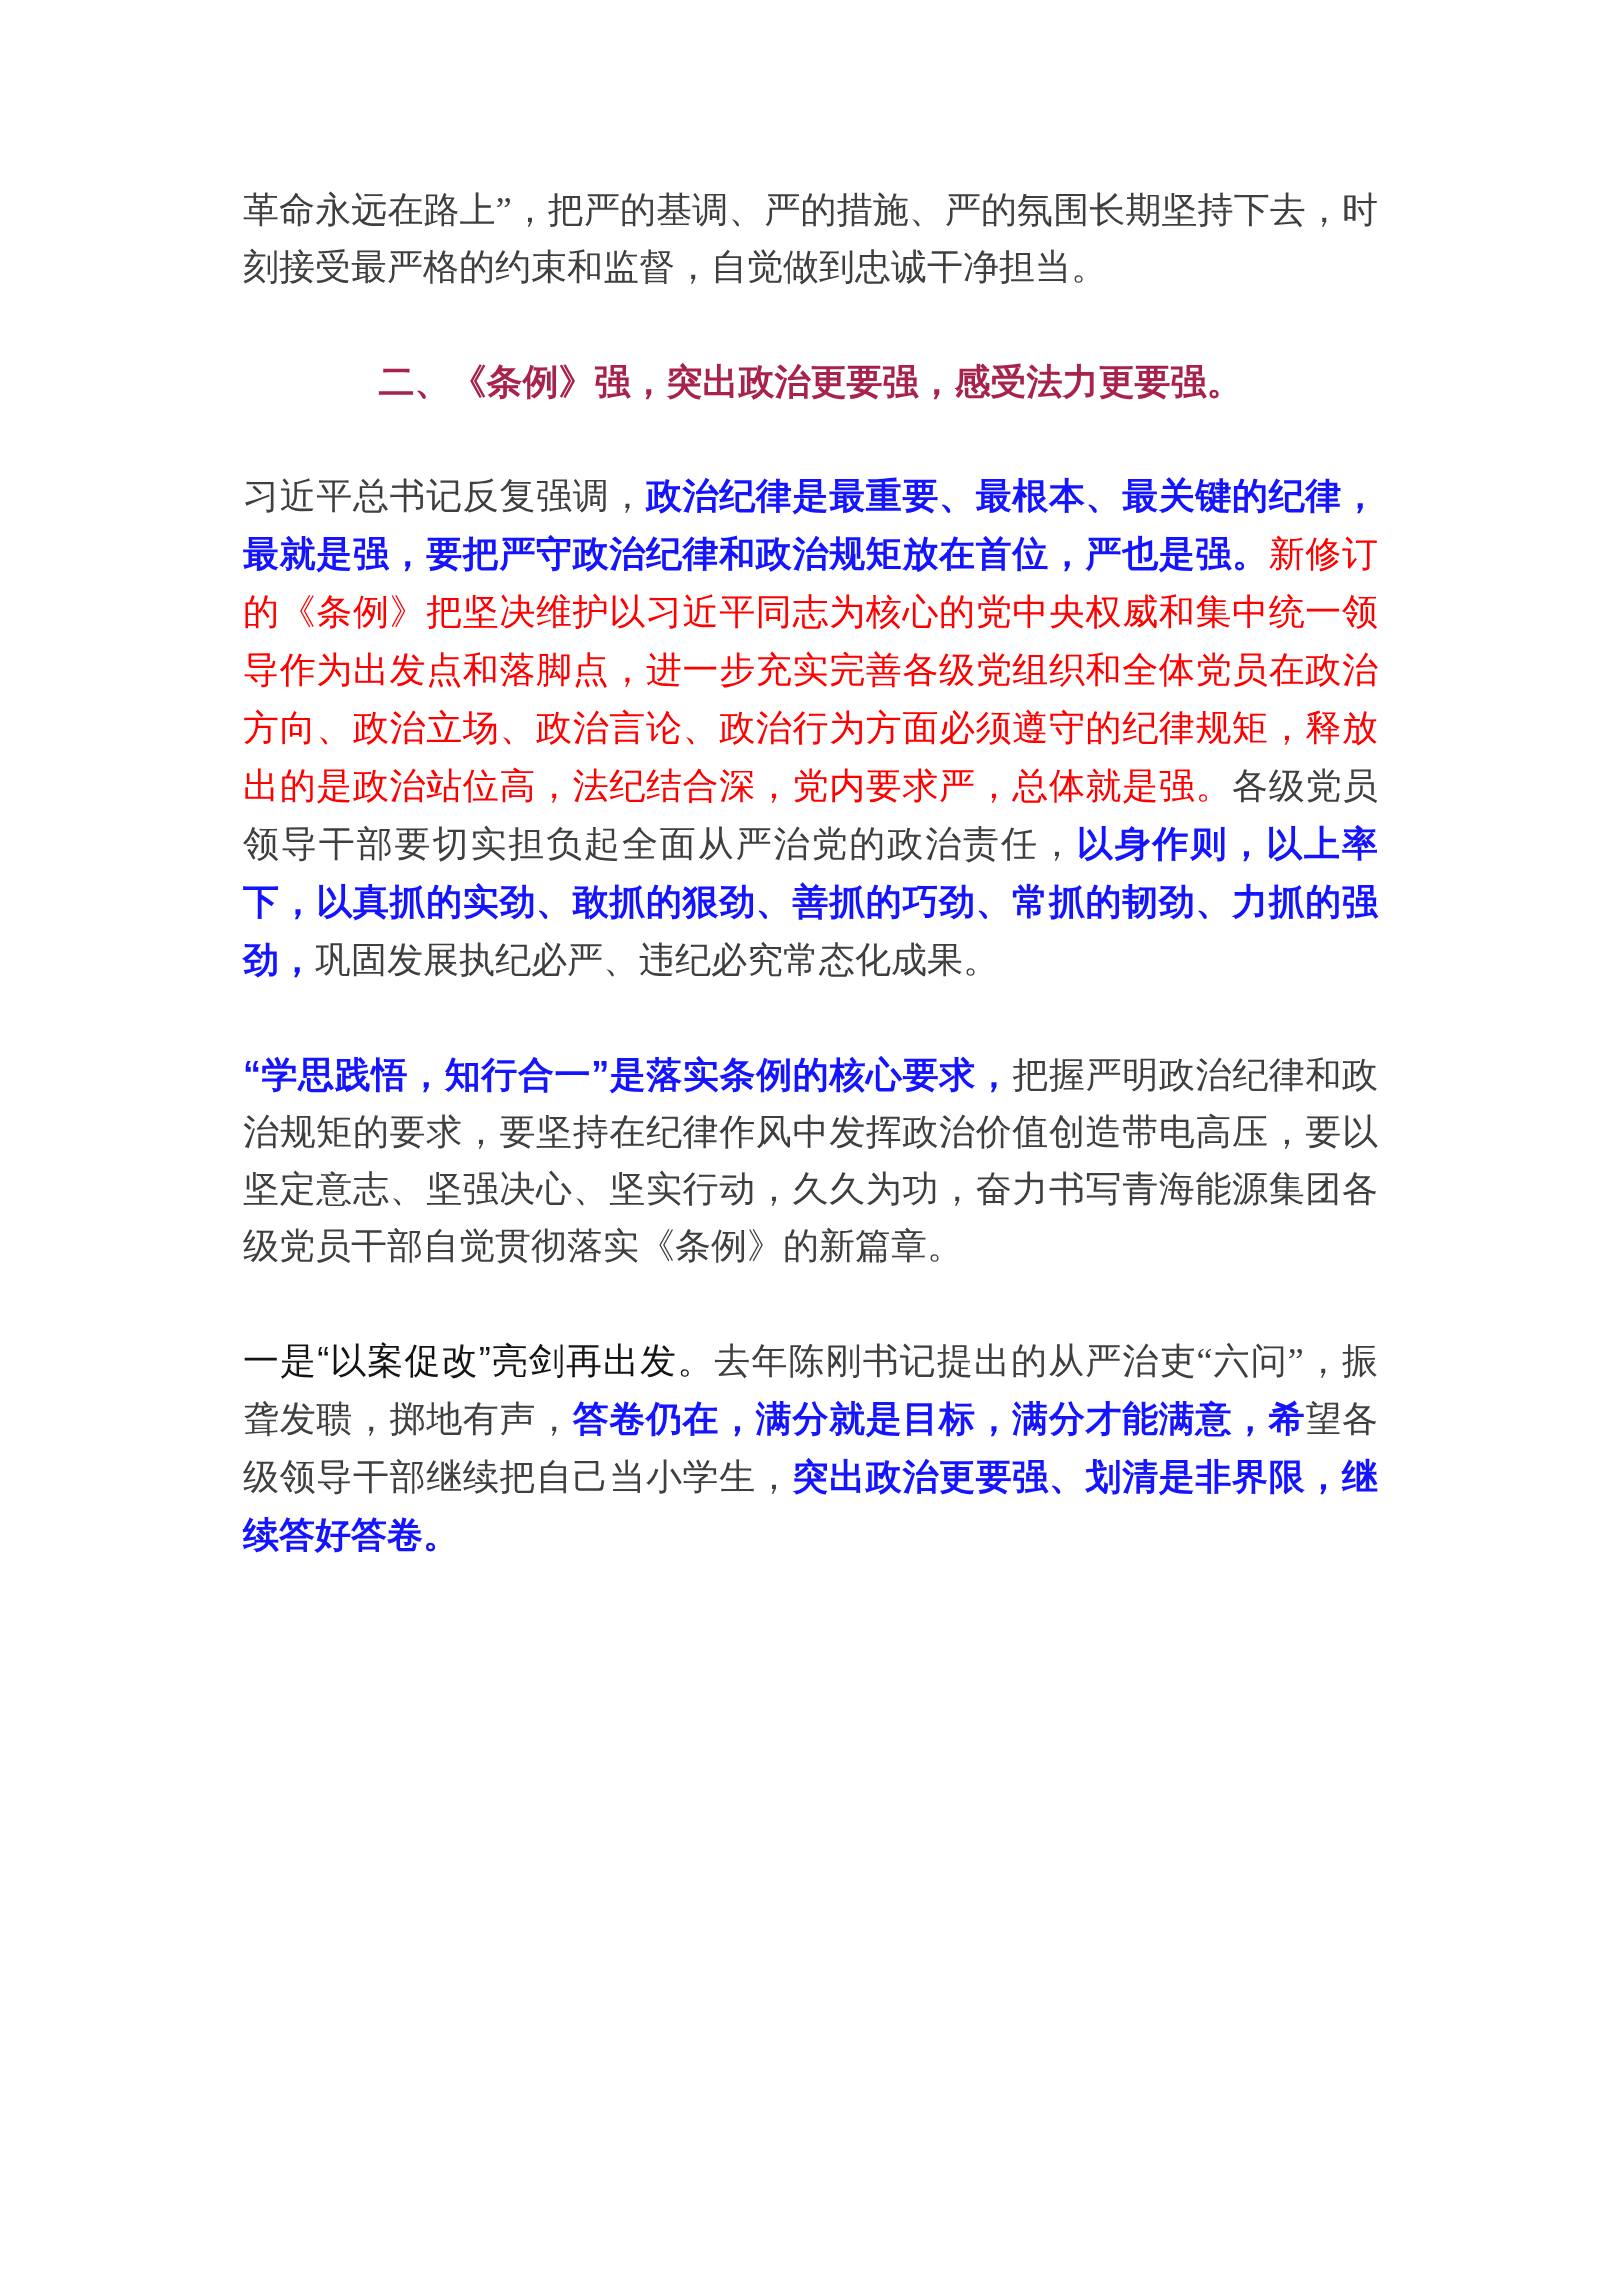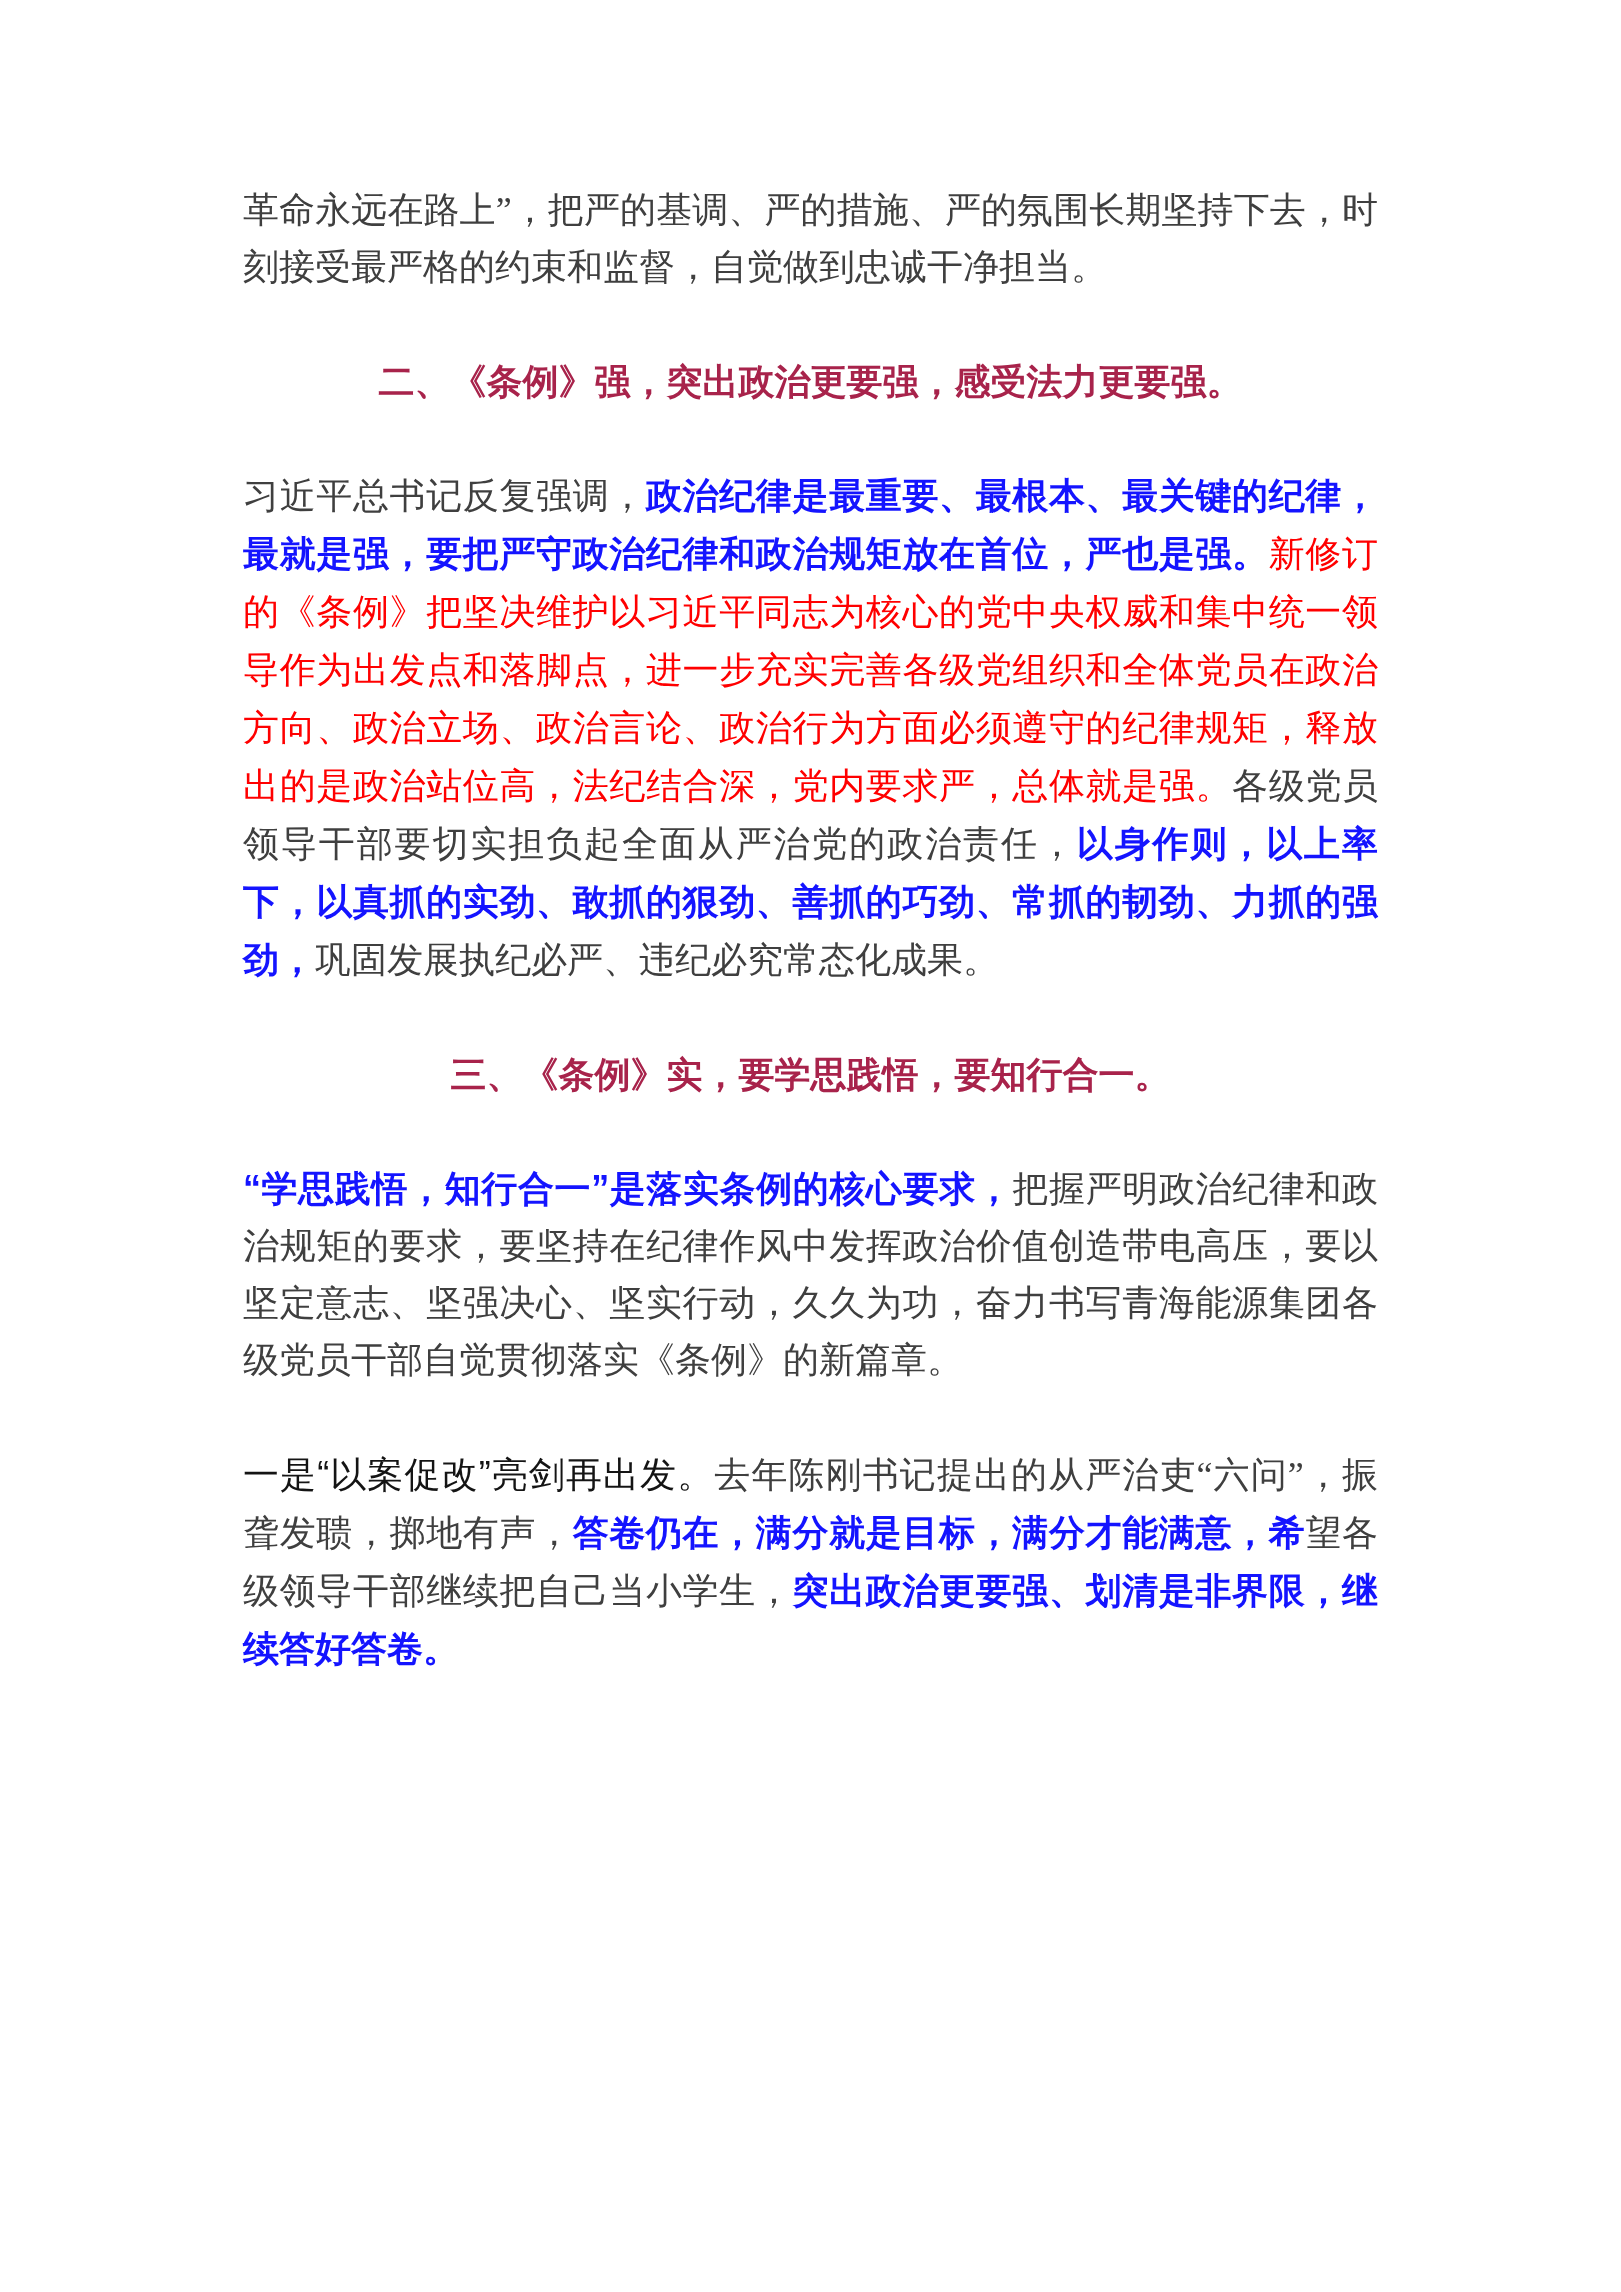--- a/index.html
+++ b/index.html
@@ -59,19 +59,18 @@
   }
 </style>
 </head>
 <body>
 
 <div class="page">
   <div class="content">
       <p class="paragraph"><span class="run regular">革命永远在路上”，把严的基调、严的措施、严的氛围长期坚持下去，时刻接受最严格的约束和监督，自觉做到忠诚干净担当。</span></p>
       <h2 class="heading"><span class="run heading">二、《条例》强，突出政治更要强，感受法力更要强。</span></h2>
       <p class="paragraph"><span class="run regular">习近平总书记反复强调，</span><span class="run blue">政治纪律是最重要、最根本、最关键的纪律，最就是强，要把严守政治纪律和政治规矩放在首位，严也是强。</span><span class="run red">新修订的《条例》把坚决维护以习近平同志为核心的党中央权威和集中统一领导作为出发点和落脚点，进一步充实完善各级党组织和全体党员在政治方向、政治立场、政治言论、政治行为方面必须遵守的纪律规矩，释放出的是政治站位高，法纪结合深，党内要求严，总体就是强。</span><span class="run regular">各级党员领导干部要切实担负起全面从严治党的政治责任，</span><span class="run blue">以身作则，以上率下，以真抓的实劲、敢抓的狠劲、善抓的巧劲、常抓的韧劲、力抓的强劲，</span><span class="run regular">巩固发展执纪必严、违纪必究常态化成果。</span></p>
-      <h2 class="heading"><span class="run heading">三、《条例》实，要学思践悟，要知行合一。</span></h2>
       <p class="paragraph"><span class="run blue">“学思践悟，知行合一”是落实条例的核心要求，</span><span class="run regular">把握严明政治纪律和政治规矩的要求，要坚持在纪律作风中发挥政治价值创造带电高压，要以坚定意志、坚强决心、坚实行动，久久为功，奋力书写青海能源集团各级党员干部自觉贯彻落实《条例》的新篇章。</span></p>
       <p class="paragraph"><span class="run bold">一是“以案促改”亮剑再出发。</span><span class="run regular">去年陈刚书记提出的从严治吏“六问”，振聋发聩，掷地有声，</span><span class="run blue">答卷仍在，满分就是目标，满分才能满意，希</span><span class="run regular">望各级领导干部继续把自己当小学生，</span><span class="run blue">突出政治更要强、划清是非界限，继续答好答卷。</span></p>
       <p class="paragraph"></p>
     </div>
 </div>
 
 
 </body></html>

